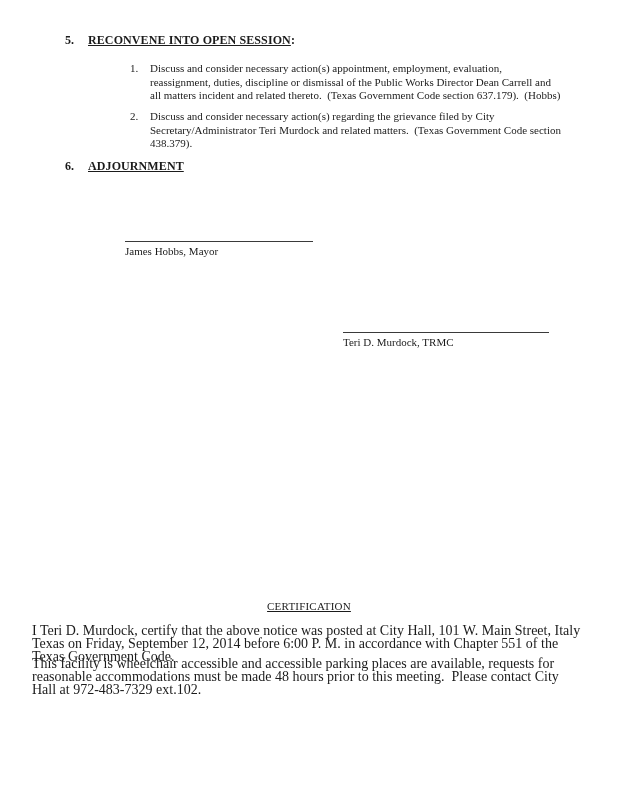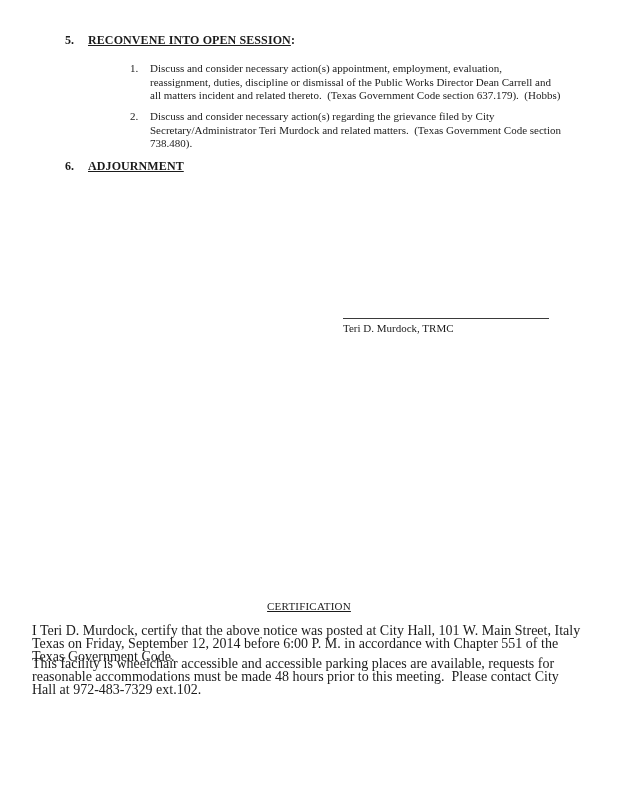--- a/index.html
+++ b/index.html
@@ -92,30 +92,34 @@
     <span class="sec-suffix">:</span>
   </div>
 
   <div class="agenda-item" style="top:62px; left:130px; width:434px;">
     <span class="item-num">1.</span>
     <span class="item-text">Discuss and consider necessary action(s) appointment, employment, evaluation, reassignment, duties, discipline or dismissal of the Public Works Director Dean Carrell and all matters incident and related thereto.  (Texas Government Code section 637.179).  (Hobbs)</span>
   </div>
 
   <div class="agenda-item" style="top:110px; left:130px; width:434px;">
     <span class="item-num">2.</span>
-    <span class="item-text">Discuss and consider necessary action(s) regarding the grievance filed by City Secretary/Administrator Teri Murdock and related matters.  (Texas Government Code section 738.480).</span>
+    <span class="item-text">Discuss and consider necessary action(s) regarding the grievance filed by City Secretary/Administrator Teri Murdock and related matters.  (Texas Government Code section 438.379).</span>
   </div>
 
   <div class="sec-heading" style="top:160px; left:65px;">
     <span class="sec-num">6.</span>
     <span class="sec-title">ADJOURNMENT</span>
   </div>
 
+  <div class="signature" style="top:241px; left:125px; width:190px;">
+    <div class="sig-line" style="width:188px;"></div>
+    <div class="sig-name">James Hobbs, Mayor</div>
+  </div>
 
-  <div class="signature" style="top:318px; left:343px; width:210px;">
+  <div class="signature" style="top:332px; left:343px; width:210px;">
     <div class="sig-line" style="width:206px;"></div>
     <div class="sig-name">Teri D. Murdock, TRMC</div>
   </div>
 
   <div class="cert-heading" style="top:600px;">
     <span>CERTIFICATION</span>
   </div>
 
   <div class="cert-paragraph" style="top:624px;">I Teri D. Murdock, certify that the above notice was posted at City Hall, 101 W. Main Street, Italy Texas on Friday, September 12, 2014 before 6:00 P. M. in accordance with Chapter 551 of the Texas Government Code.</div>
 

